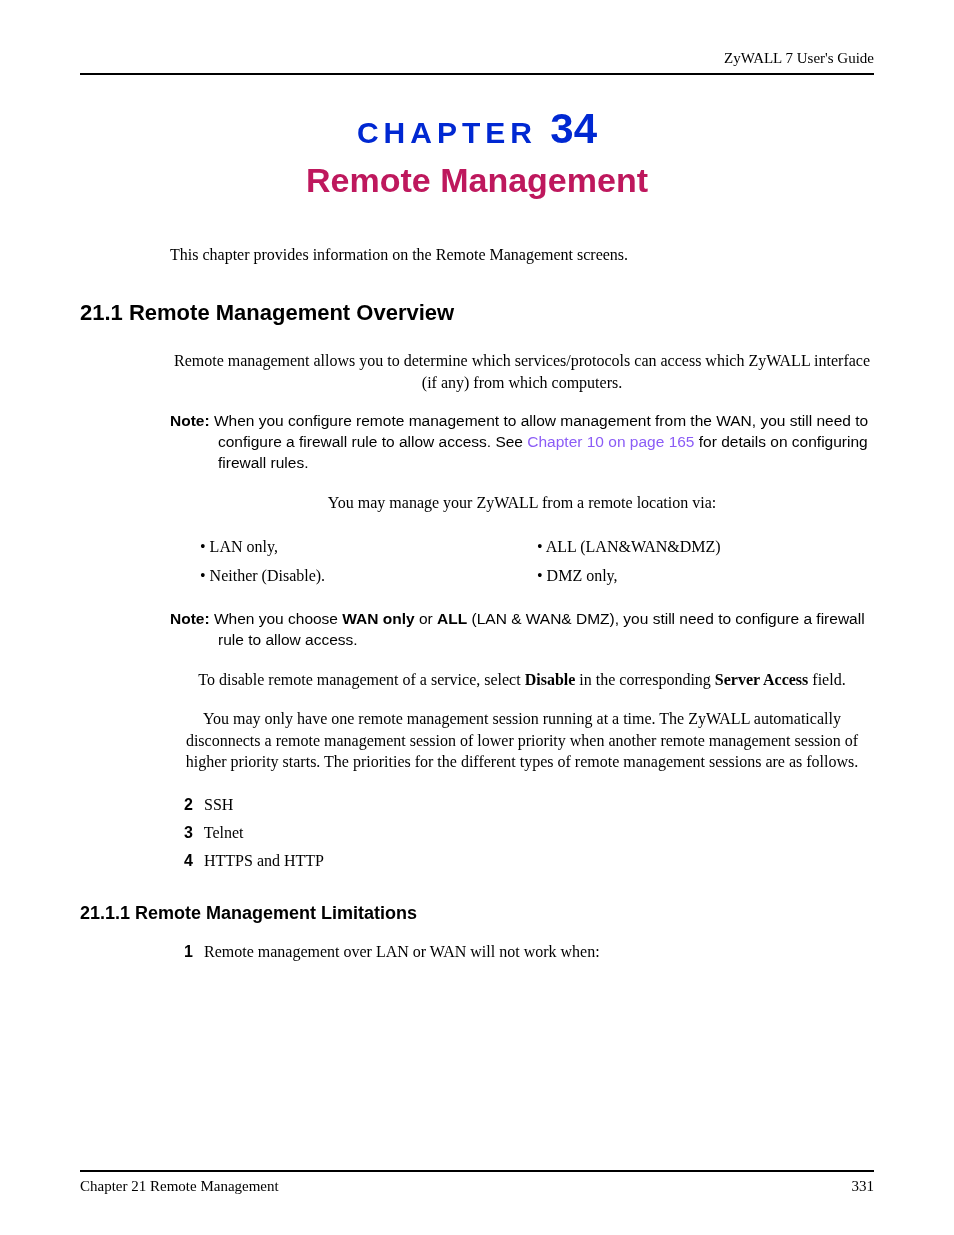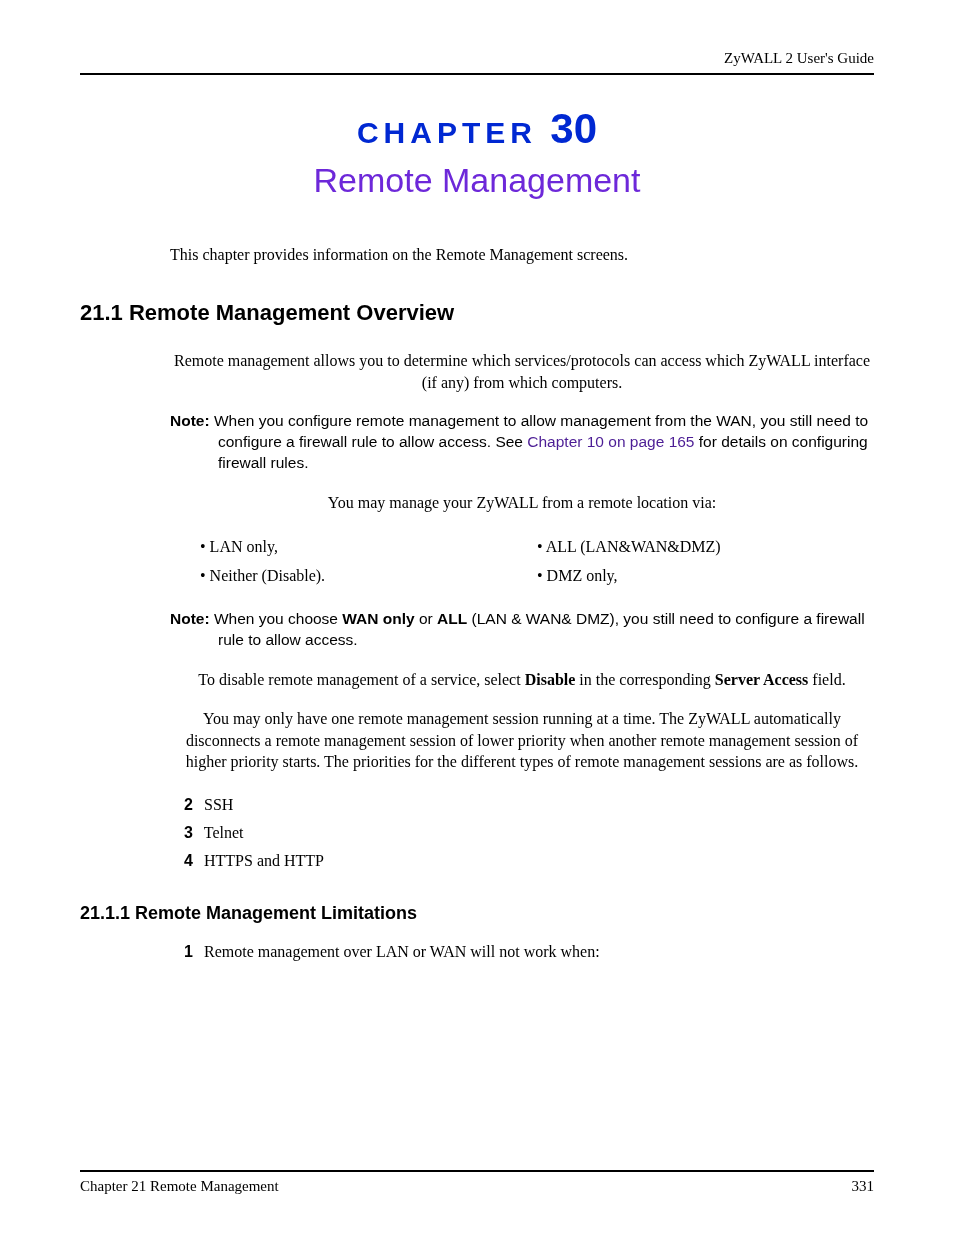--- a/index.html
+++ b/index.html
@@ -35,23 +35,23 @@
     font-weight: bold;
     font-size: 30px;
     letter-spacing: 5px;
   }
   .chapter-number {
     font-size: 42px;
     letter-spacing: 0;
   }
   .chapter-title {
     text-align: center;
-    color: #6d28d9;
+    color: #be185d;
     font-family: Arial, Helvetica, sans-serif;
-    font-weight: normal;
+    font-weight: bold;
     font-size: 34px;
     margin-top: 8px;
     margin-bottom: 46px;
   }
   .content {
     padding-left: 90px;
     flex: 1;
   }
   .intro {
     font-size: 16px;
@@ -80,21 +80,21 @@
   }
   .note {
     font-family: Arial, Helvetica, sans-serif;
     font-size: 15.5px;
     line-height: 1.35;
     margin-bottom: 18px;
     padding-left: 48px;
     text-indent: -48px;
   }
   .note .note-label { font-weight: bold; }
-  .link { color: #4c1d95; }
+  .link { color: #8b5cf6; }
   .two-col {
     display: flex;
     margin-bottom: 18px;
     padding-left: 30px;
   }
   .col { flex: 1; }
   .bullet {
     font-size: 16px;
     line-height: 1.85;
   }
@@ -122,25 +122,25 @@
     justify-content: space-between;
     font-size: 15px;
     font-family: "Times New Roman", serif;
   }
   b.sans { font-family: Arial, Helvetica, sans-serif; }
 </style>
 </head>
 <body>
 
 <div class="page">
-  <div class="header-line">ZyWALL 2 User's Guide</div>
+  <div class="header-line">ZyWALL 7 User's Guide</div>
 
   <div class="chapter-label">
     <span>CHAPTER</span>
-    <span class="chapter-number">30</span>
+    <span class="chapter-number">34</span>
   </div>
   <div class="chapter-title">Remote Management</div>
 
   <div class="content">
     <div class="intro">This chapter provides information on the Remote Management screens.</div>
 
     <div class="h2">21.1  Remote Management Overview</div>
 
     <div class="para">Remote management allows you to determine which services/protocols can access which ZyWALL interface (if any) from which computers.</div>
 

